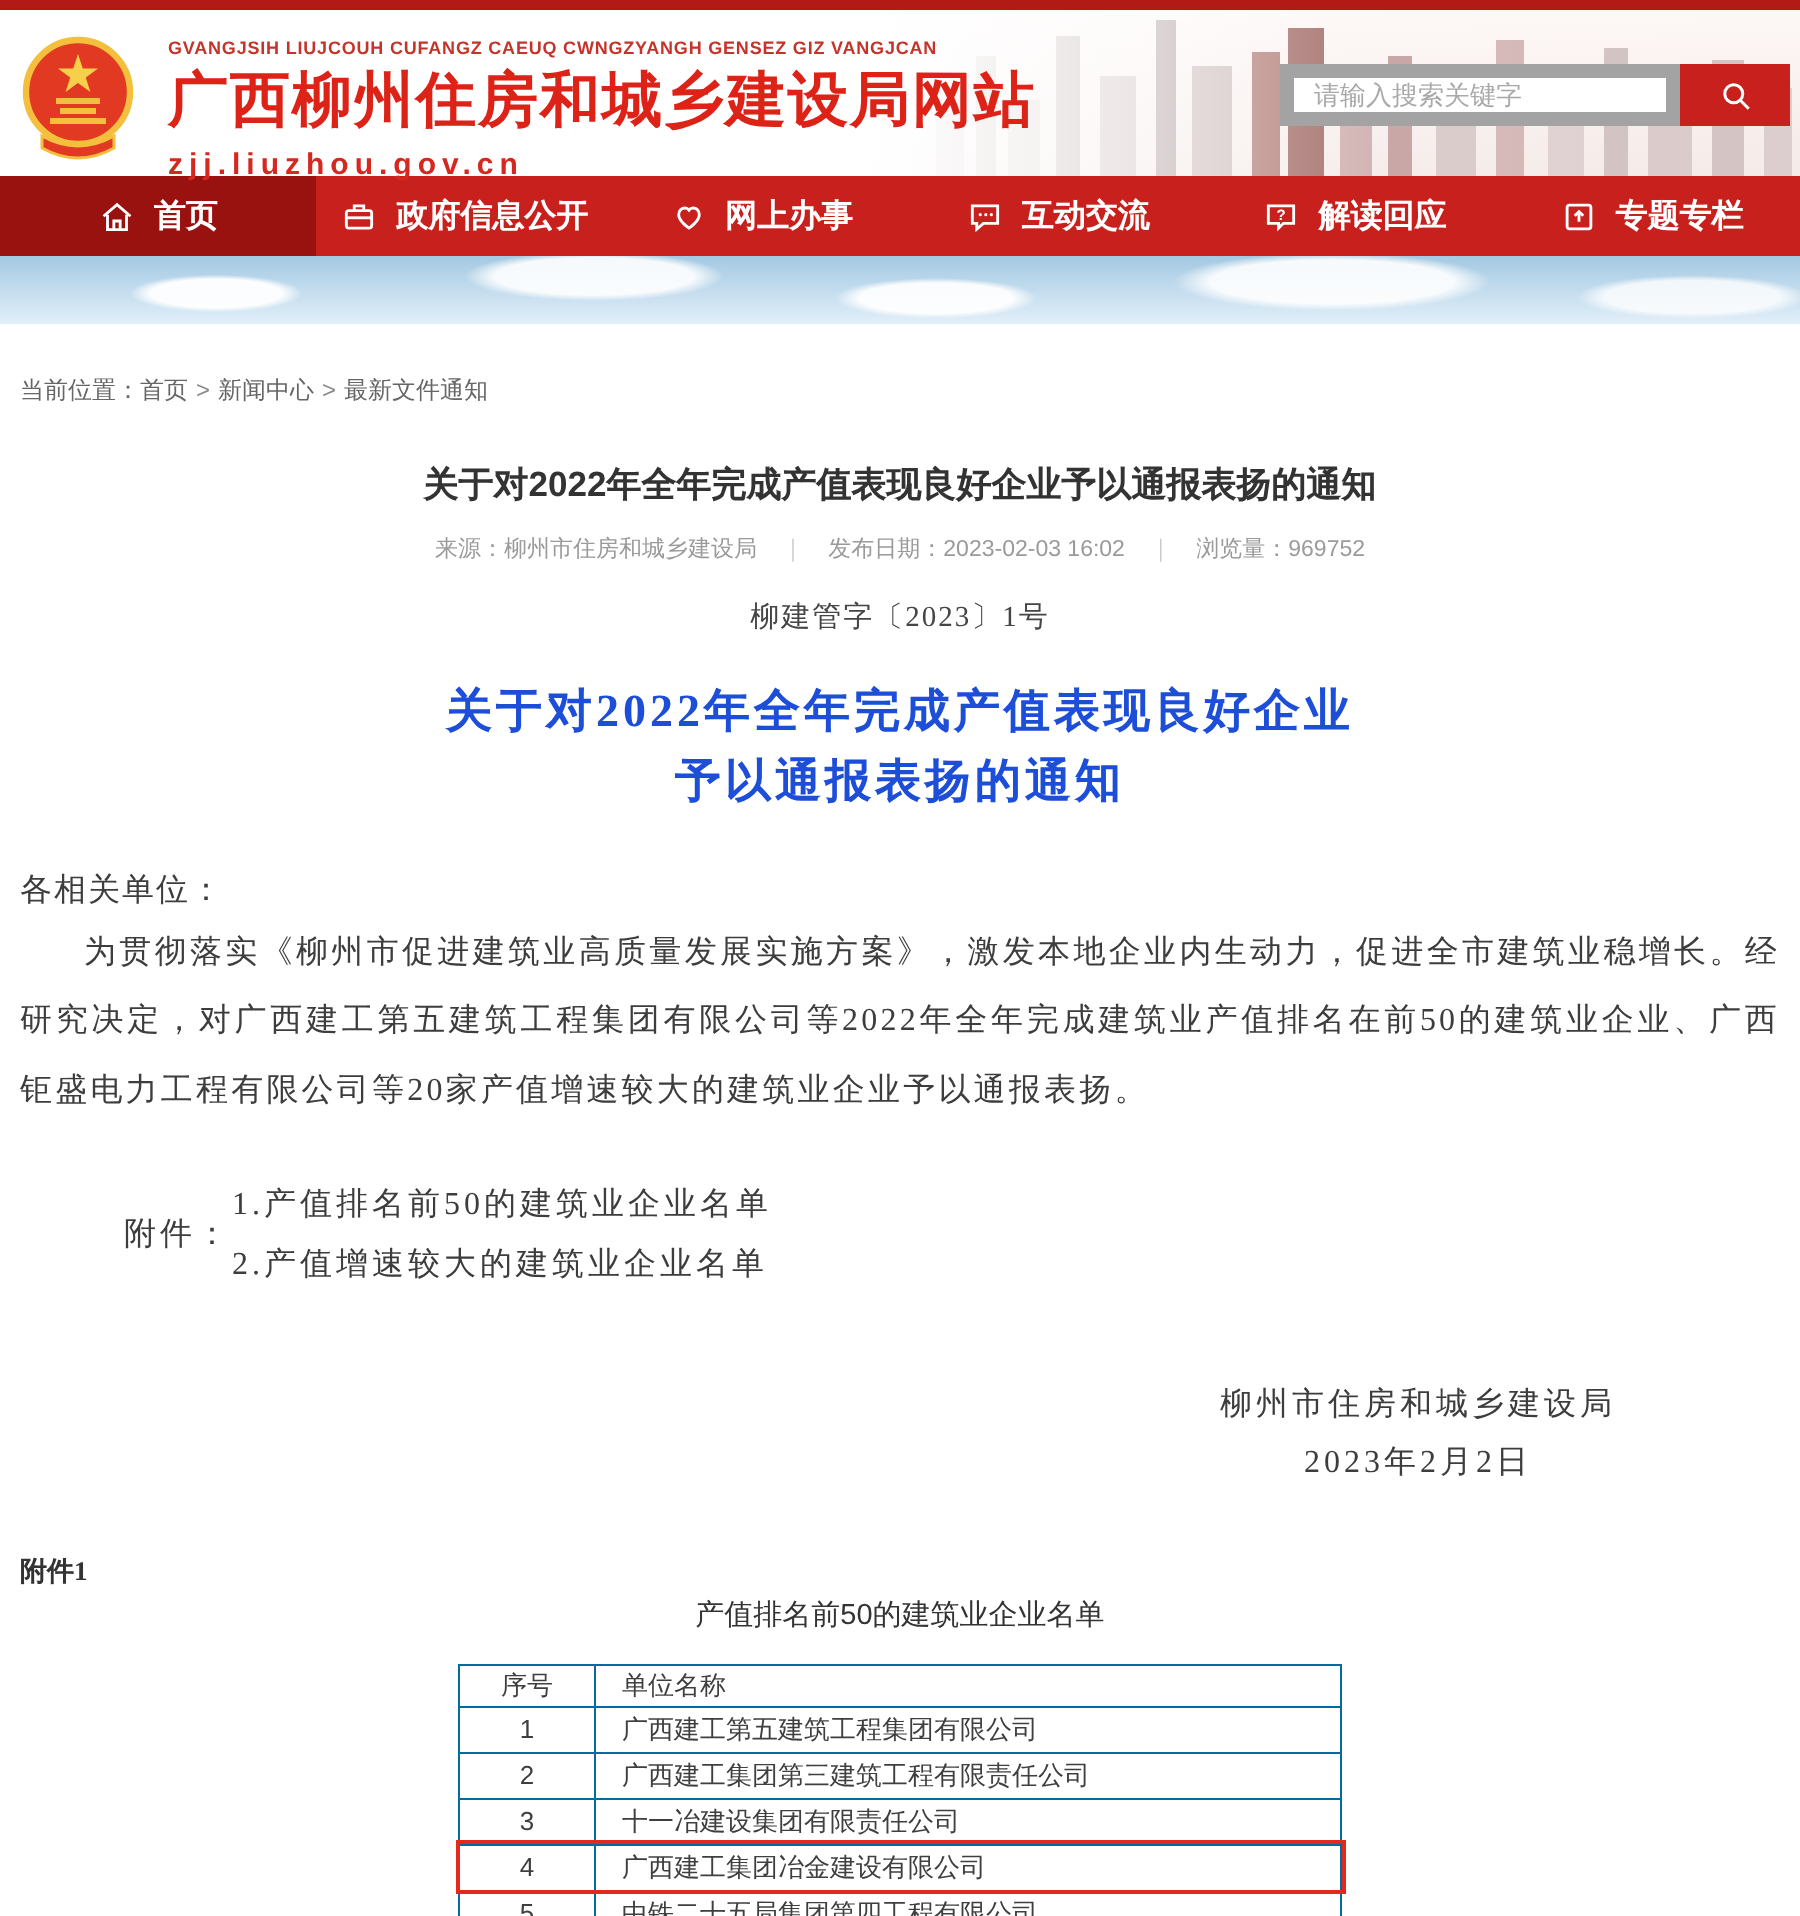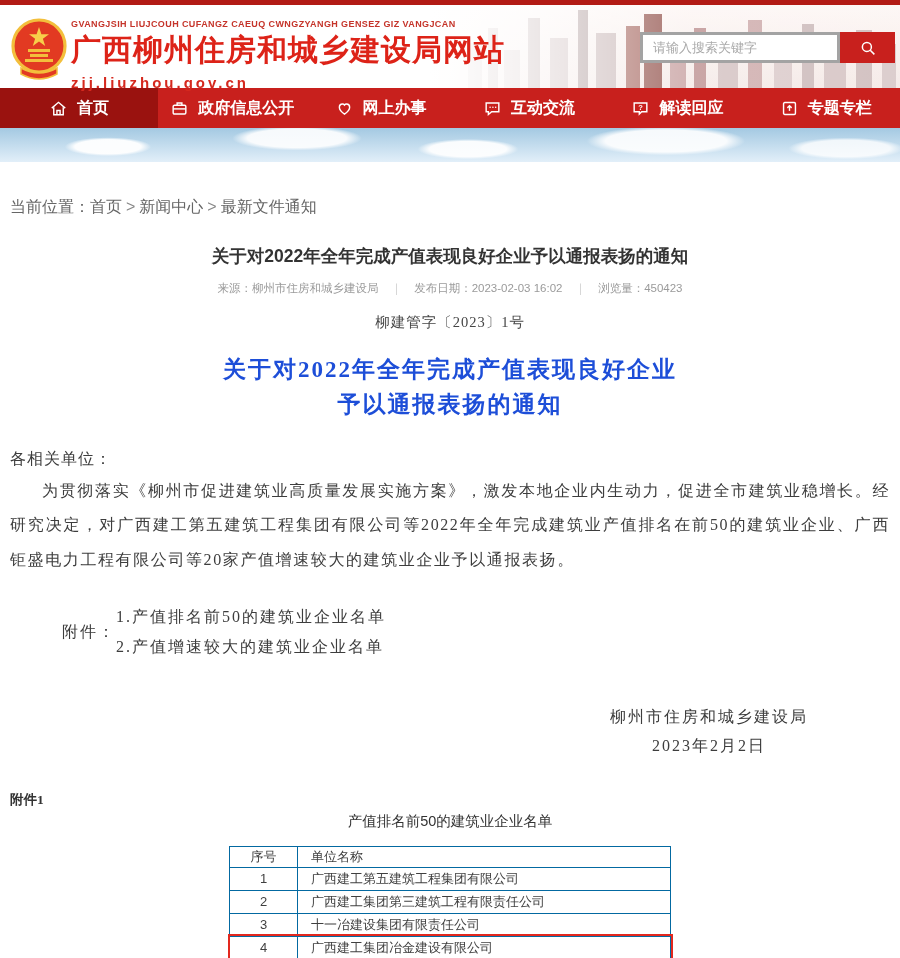--- a/index.html
+++ b/index.html
@@ -28,26 +28,26 @@
       linear-gradient(#caa5a5,#caa5a5) 318px 100% / 14px 68px no-repeat,
       linear-gradient(#d8c6c6,#d8c6c6) 344px 100% / 18px 54px no-repeat,
       linear-gradient(#c9b6b6,#c9b6b6) 372px 100% / 12px 64px no-repeat,
       linear-gradient(#d3c0c0,#d3c0c0) 394px 100% / 22px 48px no-repeat,
       linear-gradient(#ccb8b8,#ccb8b8) 426px 100% / 16px 58px no-repeat,
       linear-gradient(#d6c5c5,#d6c5c5) 452px 100% / 14px 44px no-repeat,
       linear-gradient(to bottom,#fdf6f4,#f3e7e4);
   }
   .brand { position:absolute; left:10px; top:8px; display:flex; z-index:1; }
   .emblem { width:58px; height:66px; margin-top:3px; }
-  .brand-text { margin-left:3px; }
+  .brand-text { margin-left:16px; }
   .zhuang-title { font-size:9px; font-weight:bold; color:#c5342a; letter-spacing:.4px; margin-top:6px; }
   .site-title { font-size:30px; font-weight:bold; color:#dd2318; letter-spacing:1px; margin-top:1px; }
   .site-url { font-size:15px; font-weight:bold; color:#d5281e; letter-spacing:3px; margin-top:3px; }
   .search-wrap { position:absolute; right:5px; top:27px; display:flex; z-index:2; }
-  .search-input { width:200px; height:31px; border:3px solid #a3a3a3; background:#fff;
+  .search-input { width:200px; height:31px; border:7px solid #a3a3a3; background:#fff;
     padding:0 10px; font-size:13px; color:#333; outline:none; }
   .search-input::placeholder { color:#a9a9a9; }
   .search-button { width:55px; height:31px; background:#c8201d; border:none; cursor:pointer;
     display:flex; align-items:center; justify-content:center; }
   .search-button svg { width:18px; height:18px; }
 
   
   .mainnav { height:40px; background:#c8201d; display:flex; }
   .nav-item { flex:1; display:flex; align-items:center; justify-content:center; gap:9px;
     color:#fff; font-size:16px; font-weight:bold; text-decoration:none; cursor:pointer; }
@@ -59,21 +59,21 @@
       radial-gradient(60px 13px at 12% 55%, rgba(255,255,255,.95) 55%, rgba(255,255,255,0) 72%),
       radial-gradient(90px 17px at 33% 30%, rgba(255,255,255,.9) 55%, rgba(255,255,255,0) 72%),
       radial-gradient(70px 14px at 52% 62%, rgba(255,255,255,.92) 55%, rgba(255,255,255,0) 72%),
       radial-gradient(110px 20px at 74% 38%, rgba(255,255,255,.9) 55%, rgba(255,255,255,0) 72%),
       radial-gradient(80px 15px at 94% 60%, rgba(255,255,255,.8) 55%, rgba(255,255,255,0) 72%),
       linear-gradient(to bottom, #a4c9e2, #e2eff9);
   }
 
   
   main { padding:0 10px; background:#fff; }
-  .breadcrumb { padding-top:35px; font-size:16px; color:#666; }
+  .breadcrumb { padding-top:25px; font-size:12px; color:#666; }
   .breadcrumb .crumb { color:#666; cursor:pointer; }
   .breadcrumb .crumb-sep { margin:0 4px; color:#888; }
   .article-title { text-align:center; font-size:17.5px; font-weight:bold; color:#333; margin-top:26px; }
   .meta { text-align:center; font-size:11.5px; color:#9a9a9a; margin-top:13px; }
   .meta .sep { margin:0 9px; color:#c9c9c9; }
   .doc-number { text-align:center; font-family:"Liberation Serif", serif; font-size:14.5px;
     color:#454545; margin-top:17px; letter-spacing:1px; }
   .doc-title { text-align:center; font-family:"Liberation Serif", serif; font-size:23px;
     color:#1d4ed8; font-weight:600; line-height:1.5; margin-top:21px; letter-spacing:2px; }
   .doc-body { font-family:"Liberation Serif", serif; font-size:16px; color:#3d3d3d; margin-top:27px; }
@@ -201,21 +201,21 @@
     <span>当前位置：</span><span id="crumbs"><span class="crumb">首页</span><span class="crumb-sep">&gt;</span><span class="crumb">新闻中心</span><span class="crumb-sep">&gt;</span><span class="crumb">最新文件通知</span></span>
   </div>
 
   <h1 class="article-title">关于对2022年全年完成产值表现良好企业予以通报表扬的通知</h1>
 
   <div class="meta">
     <span>来源：柳州市住房和城乡建设局</span>
     <span class="sep">｜</span>
     <span>发布日期：2023-02-03 16:02</span>
     <span class="sep">｜</span>
-    <span>浏览量：450423</span>
+    <span>浏览量：969752</span>
   </div>
 
   <div class="doc-number">柳建管字〔2023〕1号</div>
 
   <h2 class="doc-title">
     <span>关于对2022年全年完成产值表现良好企业</span><br>
     <span>予以通报表扬的通知</span>
   </h2>
 
   <div class="doc-body">

